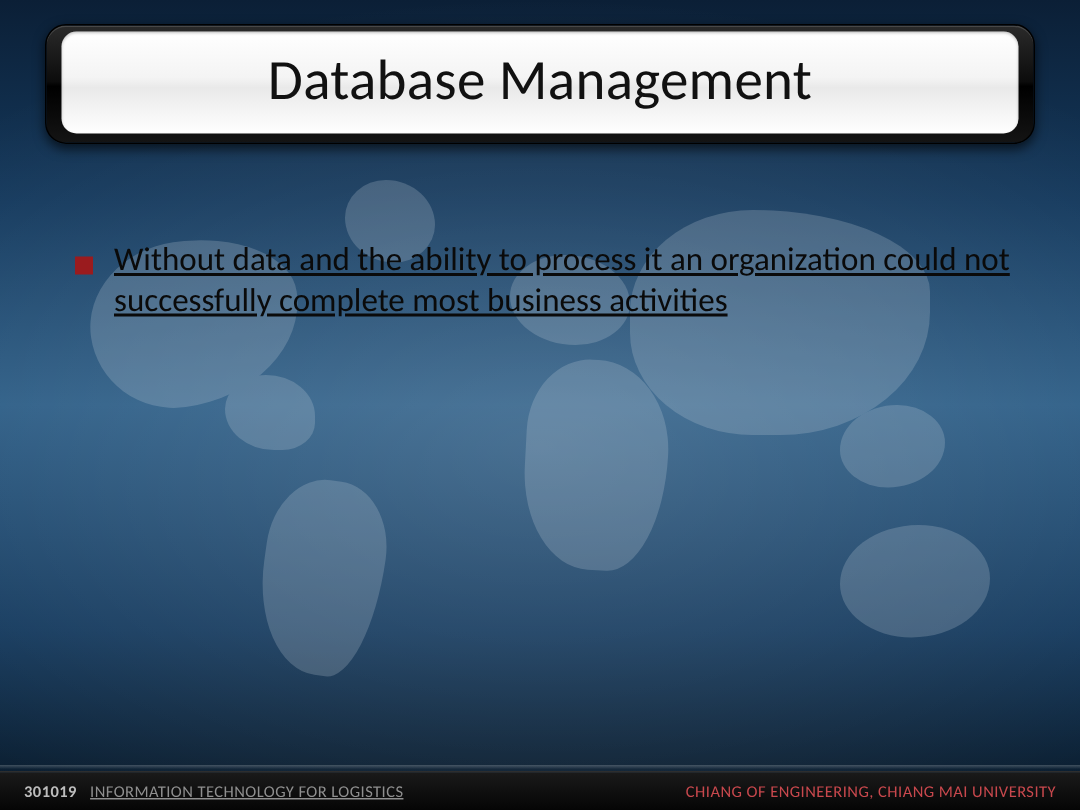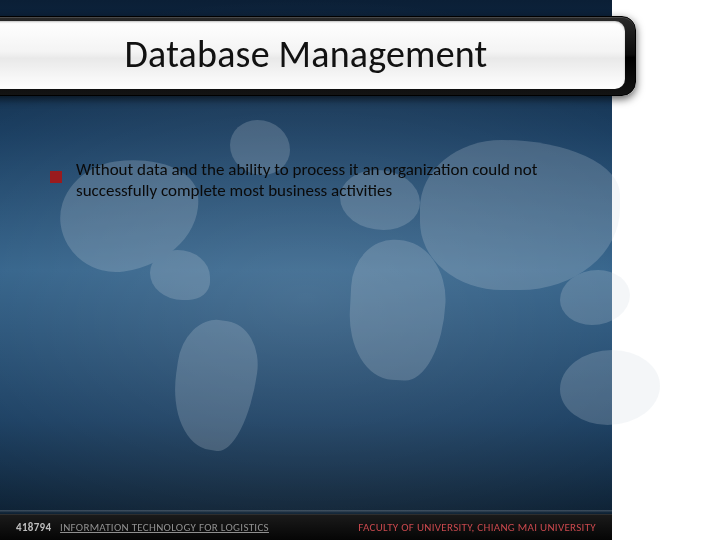--- a/index.html
+++ b/index.html
@@ -1,20 +1,20 @@
 <!DOCTYPE html>
 <html><head>
 <meta charset="utf-8">
 <style>
   * { margin: 0; padding: 0; box-sizing: border-box; }
   html, body { width: 720px; height: 540px; overflow: hidden; font-family: Calibri, "Segoe UI", Arial, sans-serif; }
 
   .slide {
     position: relative;
-    width: 612px;
+    width: 720px;
     height: 540px;
     background:
       radial-gradient(ellipse 900px 500px at 50% 55%, rgba(255,255,255,0.15) 0%, rgba(255,255,255,0) 60%),
       linear-gradient(180deg, #0b1f36 0%, #153a5e 25%, #2c5d86 50%, #153a5e 78%, #081725 100%);
     padding-left: 32px;
   }
 
   
   .map {
     position: absolute; inset: 0; pointer-events: none; opacity: 0.22;
@@ -64,24 +64,25 @@
     position: absolute;
     top: 160px;
     left: 46px;
     right: 46px;
     color: #0a0a0a;
   }
   .body ul { list-style: none; }
   .body li {
     position: relative;
     padding-left: 30px;
-    font-size: 17px;
+    font-size: 22px;
     line-height: 1.22;
     margin-bottom: 8px;
     font-weight: 400;
+    text-decoration: underline;
   }
   .body li::before {
     content: "";
     position: absolute;
     left: 4px; top: 11px;
     width: 12px; height: 12px;
     background: #9a1b1e;
   }
 
   
@@ -137,19 +138,19 @@
 
   <div class="body">
     <ul>
       <li>Without data and the ability to process it an organization could not successfully complete most business activities</li>
     </ul>
   </div>
 
   <div class="footer-divider"></div>
   <div class="footer">
     <div class="footer-left">
-      <span class="code">418794</span>
+      <span class="code">301019</span>
       <span class="course">INFORMATION TECHNOLOGY FOR LOGISTICS</span>
     </div>
-    <div class="footer-right">FACULTY OF UNIVERSITY, CHIANG MAI UNIVERSITY</div>
+    <div class="footer-right">CHIANG OF ENGINEERING, CHIANG MAI UNIVERSITY</div>
   </div>
 
 </div>
 
 </body></html>

